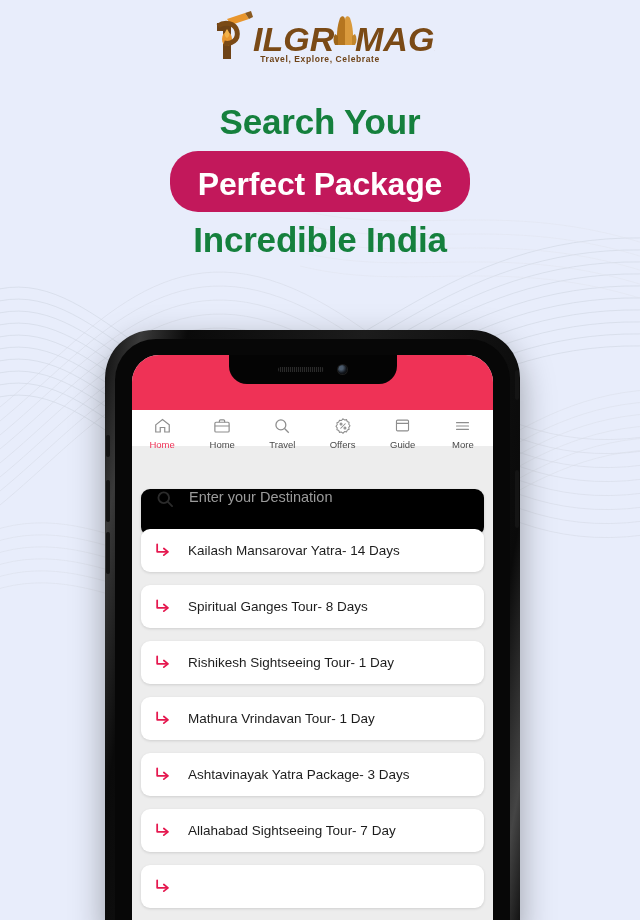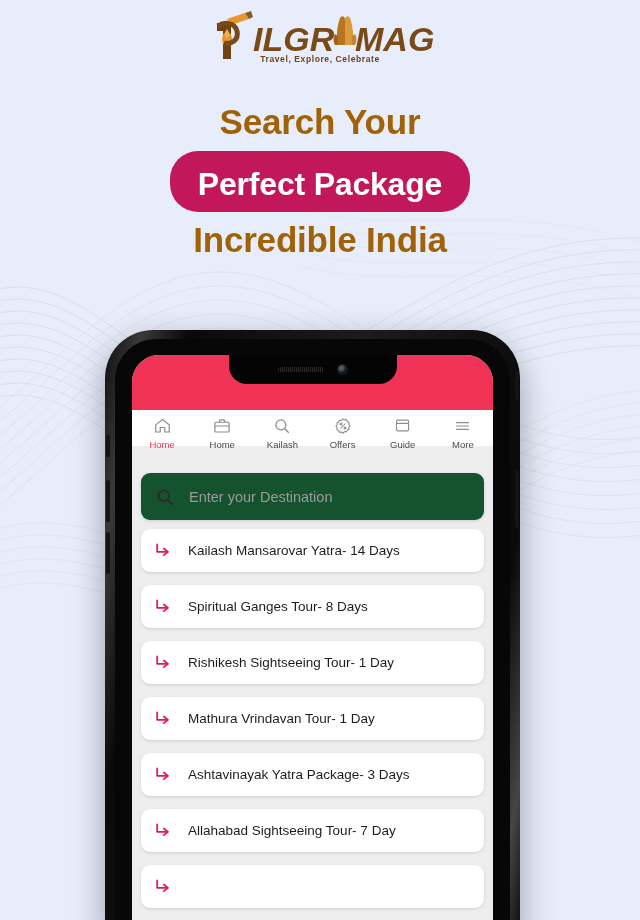--- a/index.html
+++ b/index.html
@@ -17,21 +17,21 @@
   #logo-area{
     position:absolute; left:0; top:8px; width:640px; height:58px;
     display:flex; align-items:center; justify-content:center; z-index:5;
   }
   #logo-wrap{ position:relative; width:230px; height:56px; }
   #logo-svg{ display:block; }
 
   
   #headline{ position:absolute; left:0; top:100px; width:640px; text-align:center; z-index:5; }
   .hl-line{
-    font-size:35px; font-weight:bold; color:#a16207;
+    font-size:35px; font-weight:bold; color:#15803d;
     letter-spacing:-0.2px; line-height:44px;
   }
   #hl-pill-row{ margin:7px 0 6px; }
   #hl-pill{
     display:inline-block; background:#c2185b; color:#ffffff;
     font-size:32px; font-weight:bold; line-height:34px;
     padding:16px 28px 11px; border-radius:28px; letter-spacing:-0.2px;
   }
 
   
@@ -85,24 +85,24 @@
   .nav-item{ width:58px; display:flex; flex-direction:column; align-items:center; gap:3px; }
   .nav-ico{ height:21px; display:flex; align-items:center; justify-content:center; }
   .nav-lbl{ font-size:9.5px; color:#4a4a4a; line-height:11px; }
   .nav-item.active .nav-lbl{ color:#ef3256; }
 
   
   #app-body{ position:absolute; left:0; top:108px; width:361px; height:467px; background:#ededed; }
 
   
   #search-card{
-    position:absolute; left:9px; top:10px; width:343px; height:47px;
-    background:#14532d; border-radius:9px;
+    position:absolute; left:9px; top:26px; width:343px; height:47px;
+    background:#000000; border-radius:9px;
     box-shadow:0 1px 3px rgba(0,0,0,.14);
-    display:flex; align-items:center; padding:0 14px;
+    display:flex; align-items:flex-start; padding:0 14px;
   }
   #search-ico{ width:20px; height:20px; flex:0 0 auto; }
   #search-ph{ margin-left:14px; font-size:14.5px; color:#9b9b9b; }
 
   
   #rows{ position:absolute; left:9px; top:66px; width:343px; }
   .row{
     height:43px; background:#ffffff; border-radius:9px;
     box-shadow:0 1px 3px rgba(0,0,0,.13);
     display:flex; align-items:center; padding:0 12px; margin-bottom:13px;
@@ -240,21 +240,21 @@
           <span class="nav-lbl">Home</span>
         </div>
 
         <div class="nav-item">
           <span class="nav-ico">
             <svg width="18" height="18" viewBox="0 0 24 24" fill="none" stroke="#8d8d8d" stroke-width="1.7">
               <circle cx="10.5" cy="10.5" r="6.6"></circle>
                 <path d="M15.4 15.4 L21 21"></path>
             </svg>
           </span>
-          <span class="nav-lbl">Kailash</span>
+          <span class="nav-lbl">Travel</span>
         </div>
 
         <div class="nav-item">
           <span class="nav-ico">
             <svg width="18" height="18" viewBox="0 0 24 24" fill="none" stroke="#8d8d8d" stroke-width="1.4">
               <path d="M12 2.4l2.1 1.6 2.6-.4 1 2.4 2.4 1-.4 2.6 1.6 2.1-1.6 2.1.4 2.6-2.4 1-1 2.4-2.6-.4L12 21.6 9.9 20l-2.6.4-1-2.4-2.4-1 .4-2.6L2.7 12.4l1.6-2.1-.4-2.6 2.4-1 1-2.4 2.6.4z"></path>
               <path d="M9.3 9.3h.01M14.7 14.7h.01M15 9l-6 6" stroke-linecap="round"></path>
               <circle cx="9.4" cy="9.4" r="1.3"></circle>
                 <circle cx="14.6" cy="14.6" r="1.3"></circle>
             </svg>

